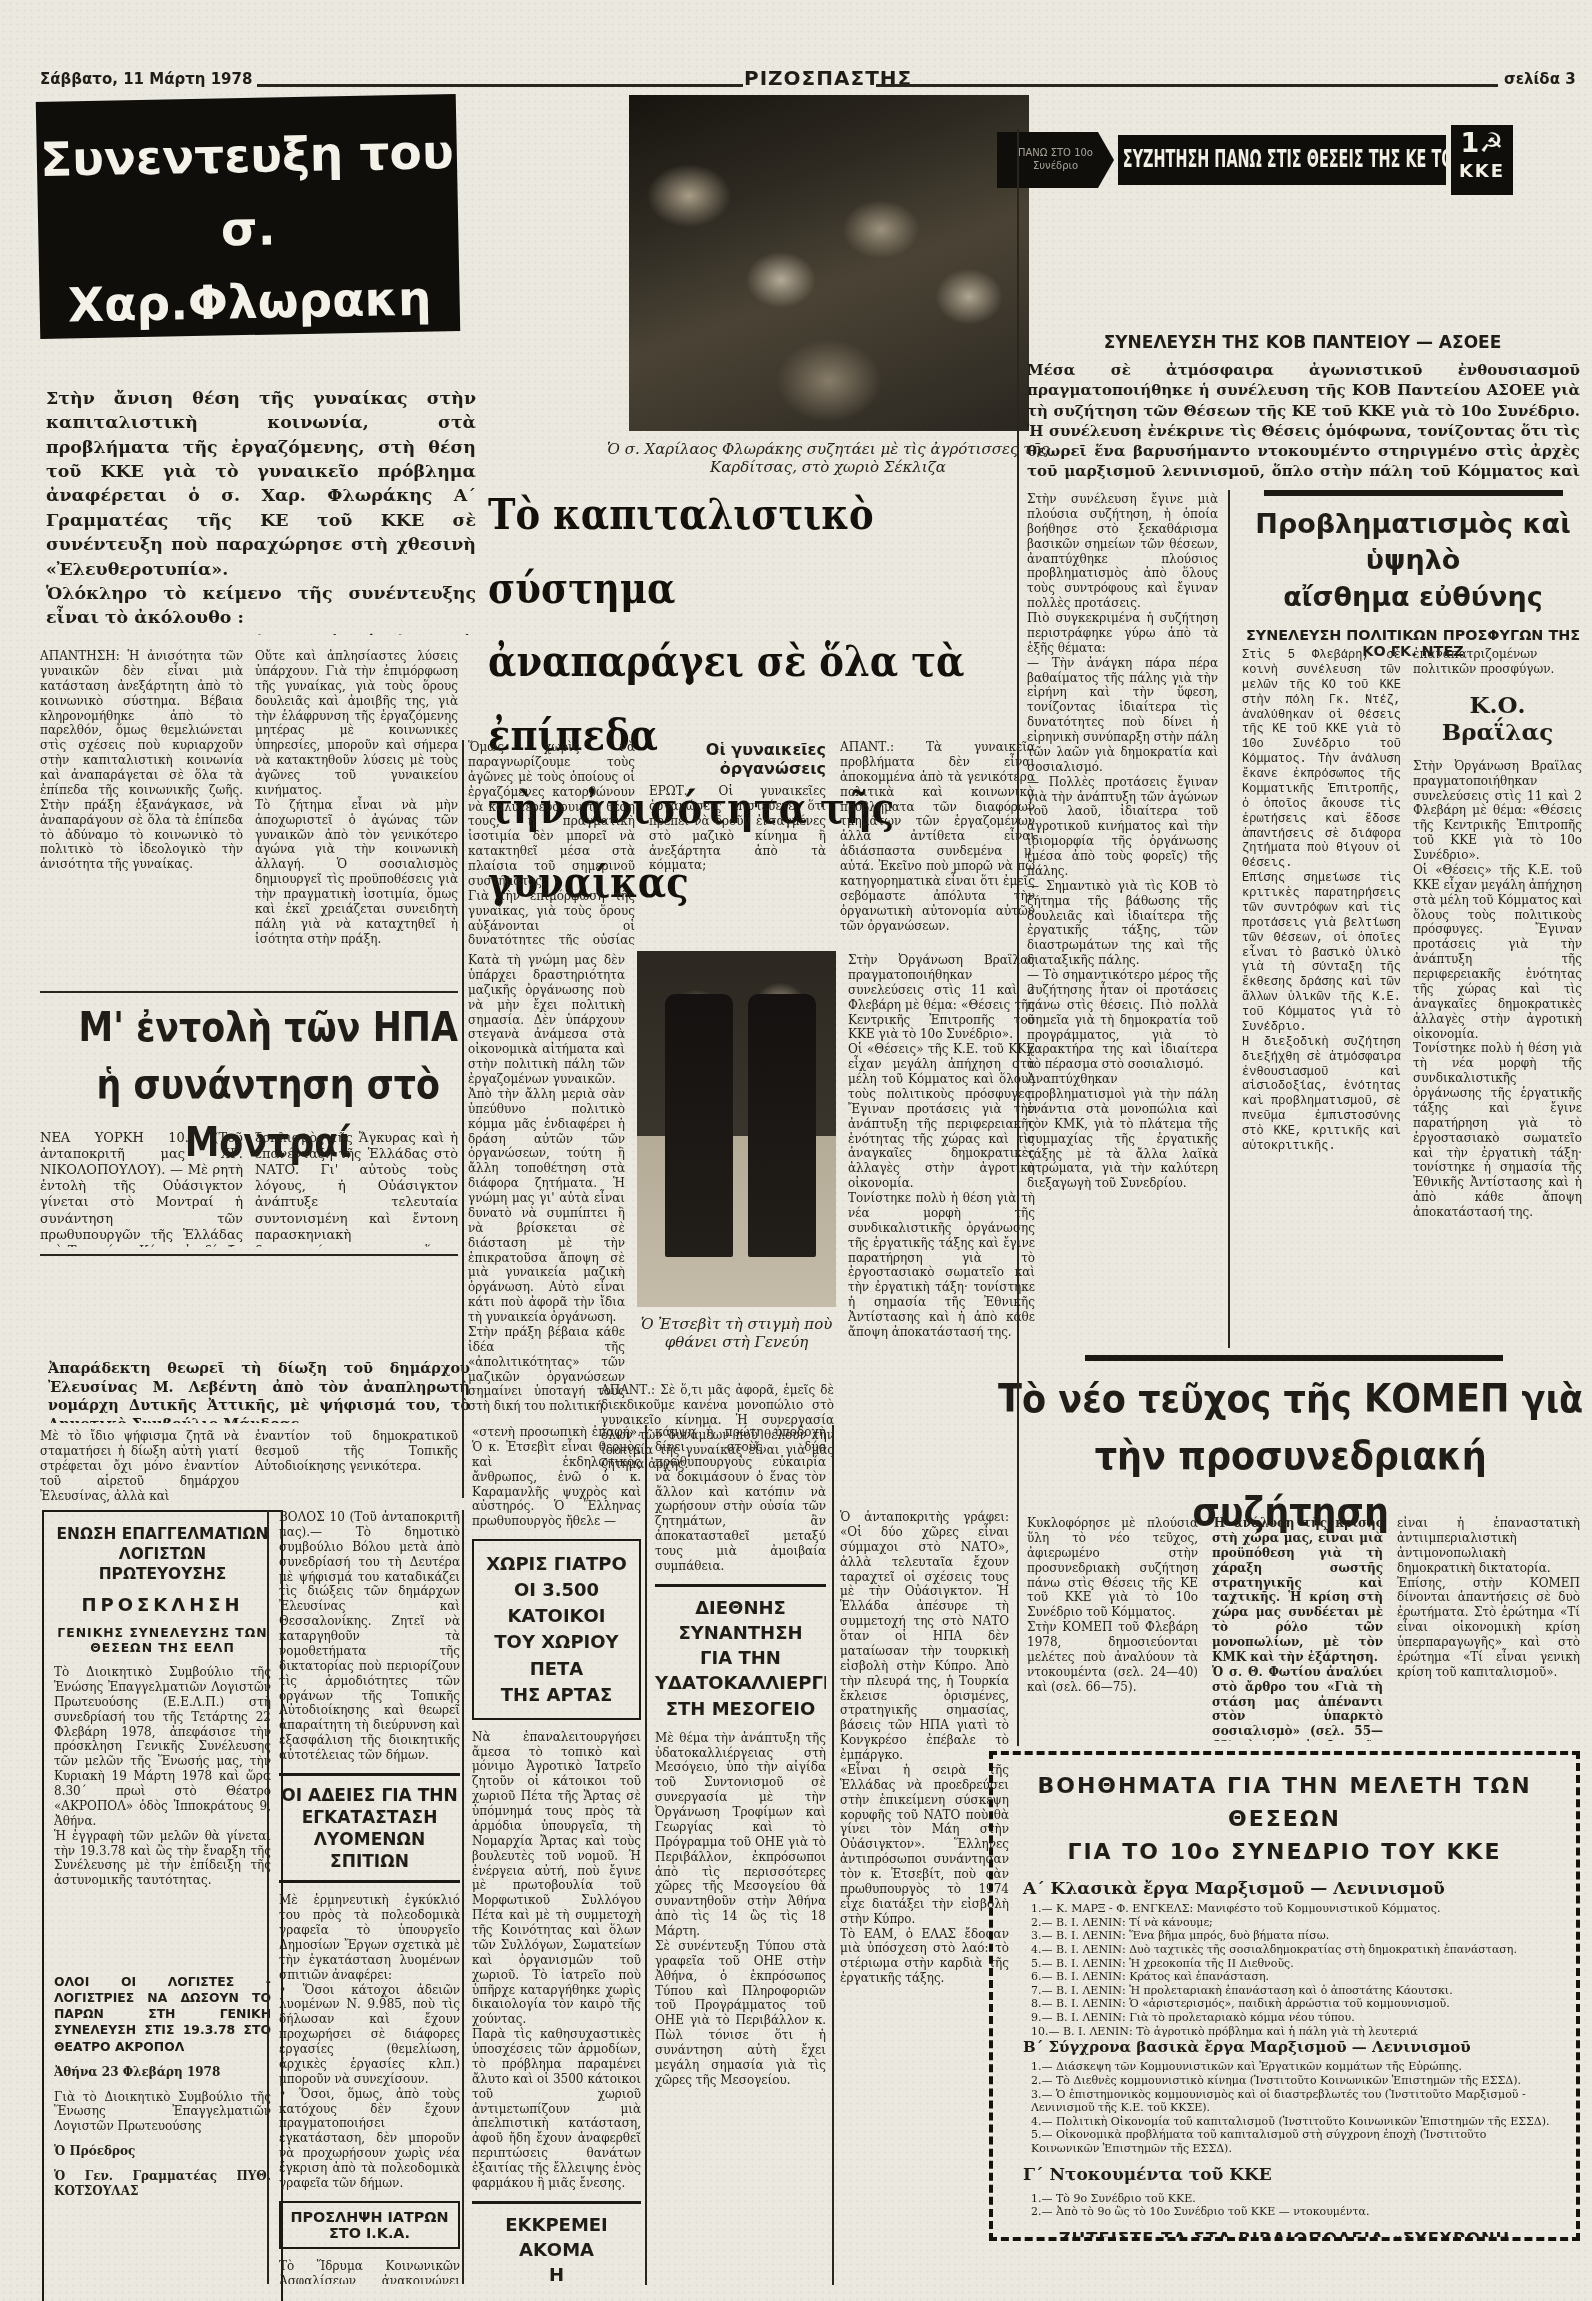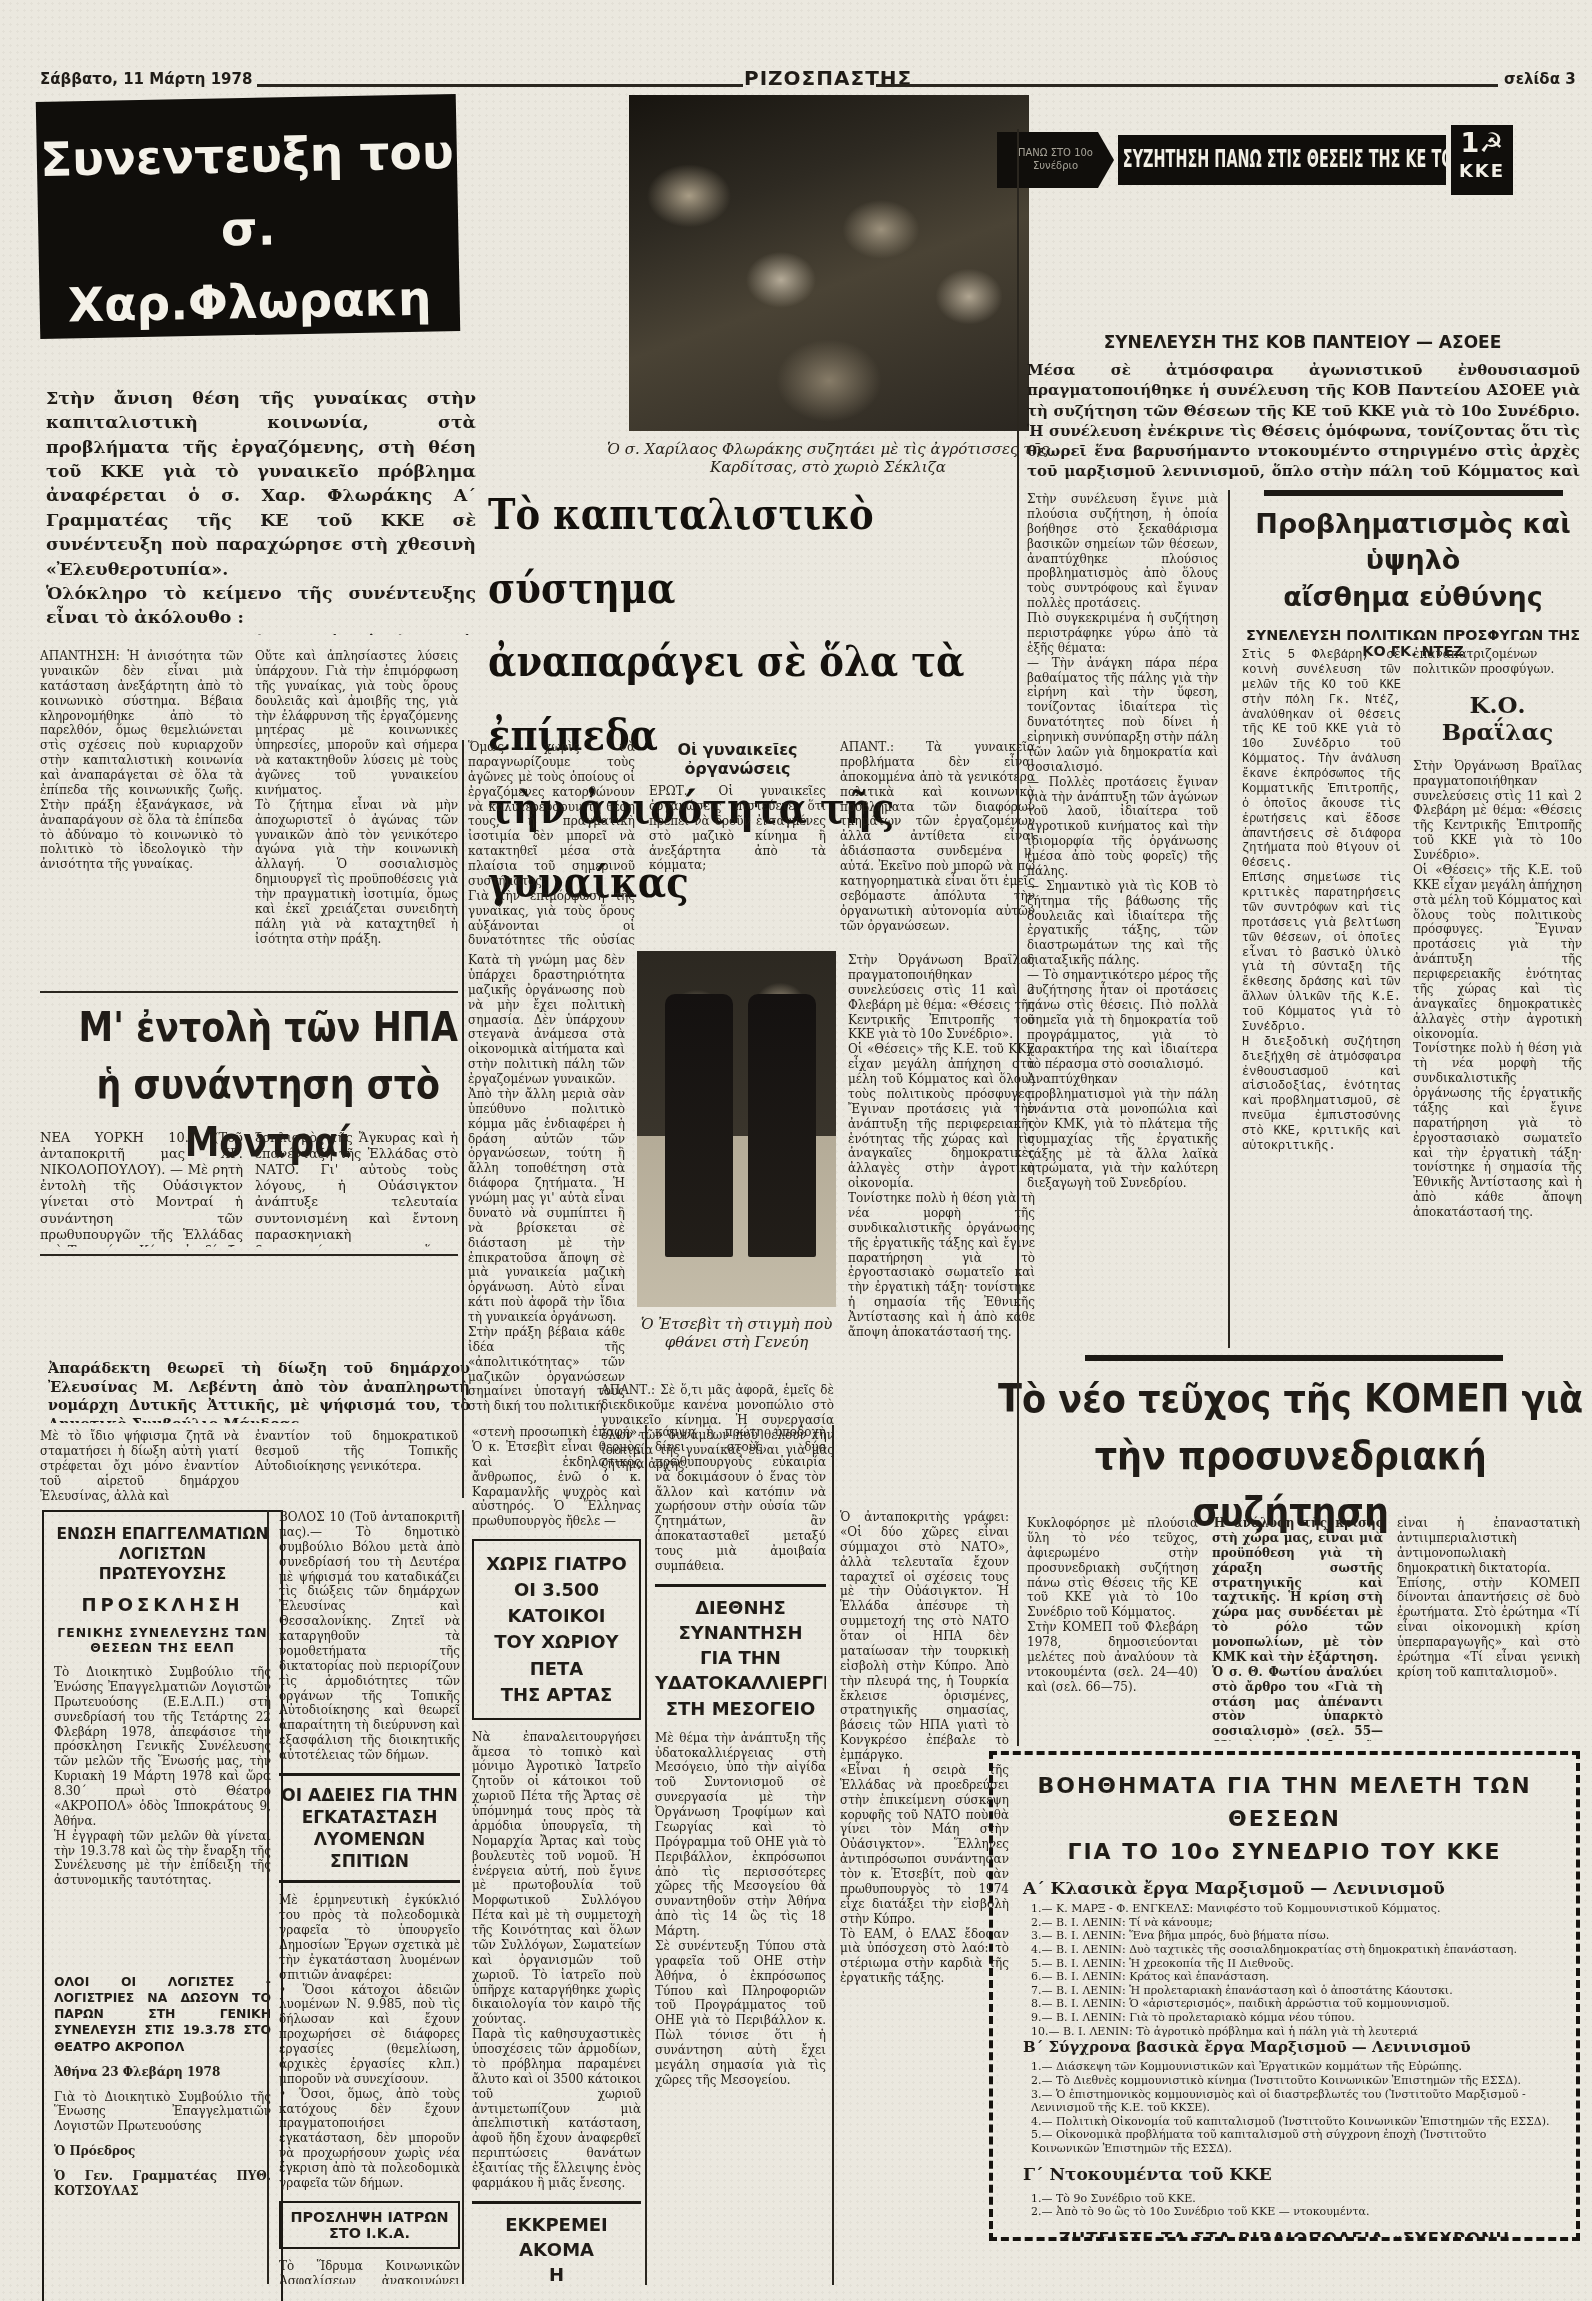--- a/index.html
+++ b/index.html
@@ -64,21 +64,21 @@
 
   <div class="abs headblock cond" style="left:488px;top:478px;width:607px;font-family:'DejaVu Serif',serif;font-weight:bold;font-size:42px;line-height:1.75;transform:scaleX(.88);">
     <div>Τὸ καπιταλιστικὸ σύστημα</div>
     <div>ἀναπαράγει σὲ ὅλα τὰ ἐπίπεδα</div>
     <div>τὴν ἀνισότητα τῆς γυναίκας</div>
   </div>
 
   <div class="abs smalltext" style="left:468px;top:740px;width:167px;height:205px;">Ὅμως χωρὶς νὰ παραγνωρίζουμε τοὺς ἀγῶνες μὲ τοὺς ὁποίους οἱ ἐργαζόμενες κατορθώνουν νὰ καλυτερεύσουν τὴ θέση τους, ἡ πραγματικὴ ἰσοτιμία δὲν μπορεῖ νὰ κατακτηθεῖ μέσα στὰ πλαίσια τοῦ σημερινοῦ συστήματος.
 Γιὰ τὴν ἐπιμόρφωση τῆς γυναίκας, γιὰ τοὺς ὅρους αὐξάνονται οἱ δυνατότητες τῆς οὐσίας της· γιὰ τὴν ἐλάφρυνση τῆς ἐργαζόμενης μὲ κοινωνικὲς ὑπηρεσίες ἀγωνίζεται τὸ γυναικεῖο κίνημα.</div>
   <div class="abs" style="left:649px;top:740px;width:177px;height:205px;overflow:hidden;">
-    <div class="sansbold center" style="font-size:16px;margin-bottom:6px;">Οἱ γυναικεῖες ὀργανώσεις</div>
+    <div class="sansbold center" style="font-size:16px;margin-bottom:6px;text-align:right;">Οἱ γυναικεῖες ὀργανώσεις</div>
     <div class="smalltext" style="height:159px;">ΕΡΩΤ.: Οἱ γυναικεῖες ὀργανώσεις πιστεύετε ὅτι πρέπει νὰ δροῦν ἐνταγμένες στὸ μαζικὸ κίνημα ἢ ἀνεξάρτητα ἀπὸ τὰ κόμματα;</div>
   </div>
   <div class="abs smalltext" style="left:840px;top:740px;width:195px;height:205px;">ΑΠΑΝΤ.: Τὰ γυναικεῖα προβλήματα δὲν εἶναι ἀποκομμένα ἀπὸ τὰ γενικότερα πολιτικὰ καὶ κοινωνικὰ προβλήματα τῶν διαφόρων τμημάτων τῶν ἐργαζομένων ἀλλὰ ἀντίθετα εἶναι ἀδιάσπαστα συνδεμένα μ' αὐτά. Ἐκεῖνο ποὺ μπορῶ νὰ πῶ κατηγορηματικὰ εἶναι ὅτι ἐμεῖς σεβόμαστε ἀπόλυτα τὴν ὀργανωτικὴ αὐτονομία αὐτῶν τῶν ὀργανώσεων.</div>
 
   <div class="abs smalltext" style="left:468px;top:953px;width:157px;height:545px;">Κατὰ τὴ γνώμη μας δὲν ὑπάρχει δραστηριότητα μαζικῆς ὀργάνωσης ποὺ νὰ μὴν ἔχει πολιτικὴ σημασία. Δὲν ὑπάρχουν στεγανὰ ἀνάμεσα στὰ οἰκονομικὰ αἰτήματα καὶ στὴν πολιτικὴ πάλη τῶν ἐργαζομένων γυναικῶν.
 Ἀπὸ τὴν ἄλλη μεριὰ σὰν ὑπεύθυνο πολιτικὸ κόμμα μᾶς ἐνδιαφέρει ἡ δράση αὐτῶν τῶν ὀργανώσεων, τούτη ἢ ἄλλη τοποθέτηση στὰ διάφορα ζητήματα. Ἡ γνώμη μας γι' αὐτὰ εἶναι δυνατὸ νὰ συμπίπτει ἢ νὰ βρίσκεται σὲ διάσταση μὲ τὴν ἐπικρατοῦσα ἄποψη σὲ μιὰ γυναικεία μαζικὴ ὀργάνωση. Αὐτὸ εἶναι κάτι ποὺ ἀφορᾶ τὴν ἴδια τὴ γυναικεία ὀργάνωση.
 Στὴν πράξη βέβαια κάθε ἰδέα τῆς «ἀπολιτικότητας» τῶν μαζικῶν ὀργανώσεων σημαίνει ὑποταγή τους στὴ δική του πολιτική.</div>
   <div class="abs photo2" style="left:637px;top:951px;width:199px;height:356px;">
     <div class="fig" style="left:14%;"></div>
     <div class="fig" style="left:56%;"></div>

